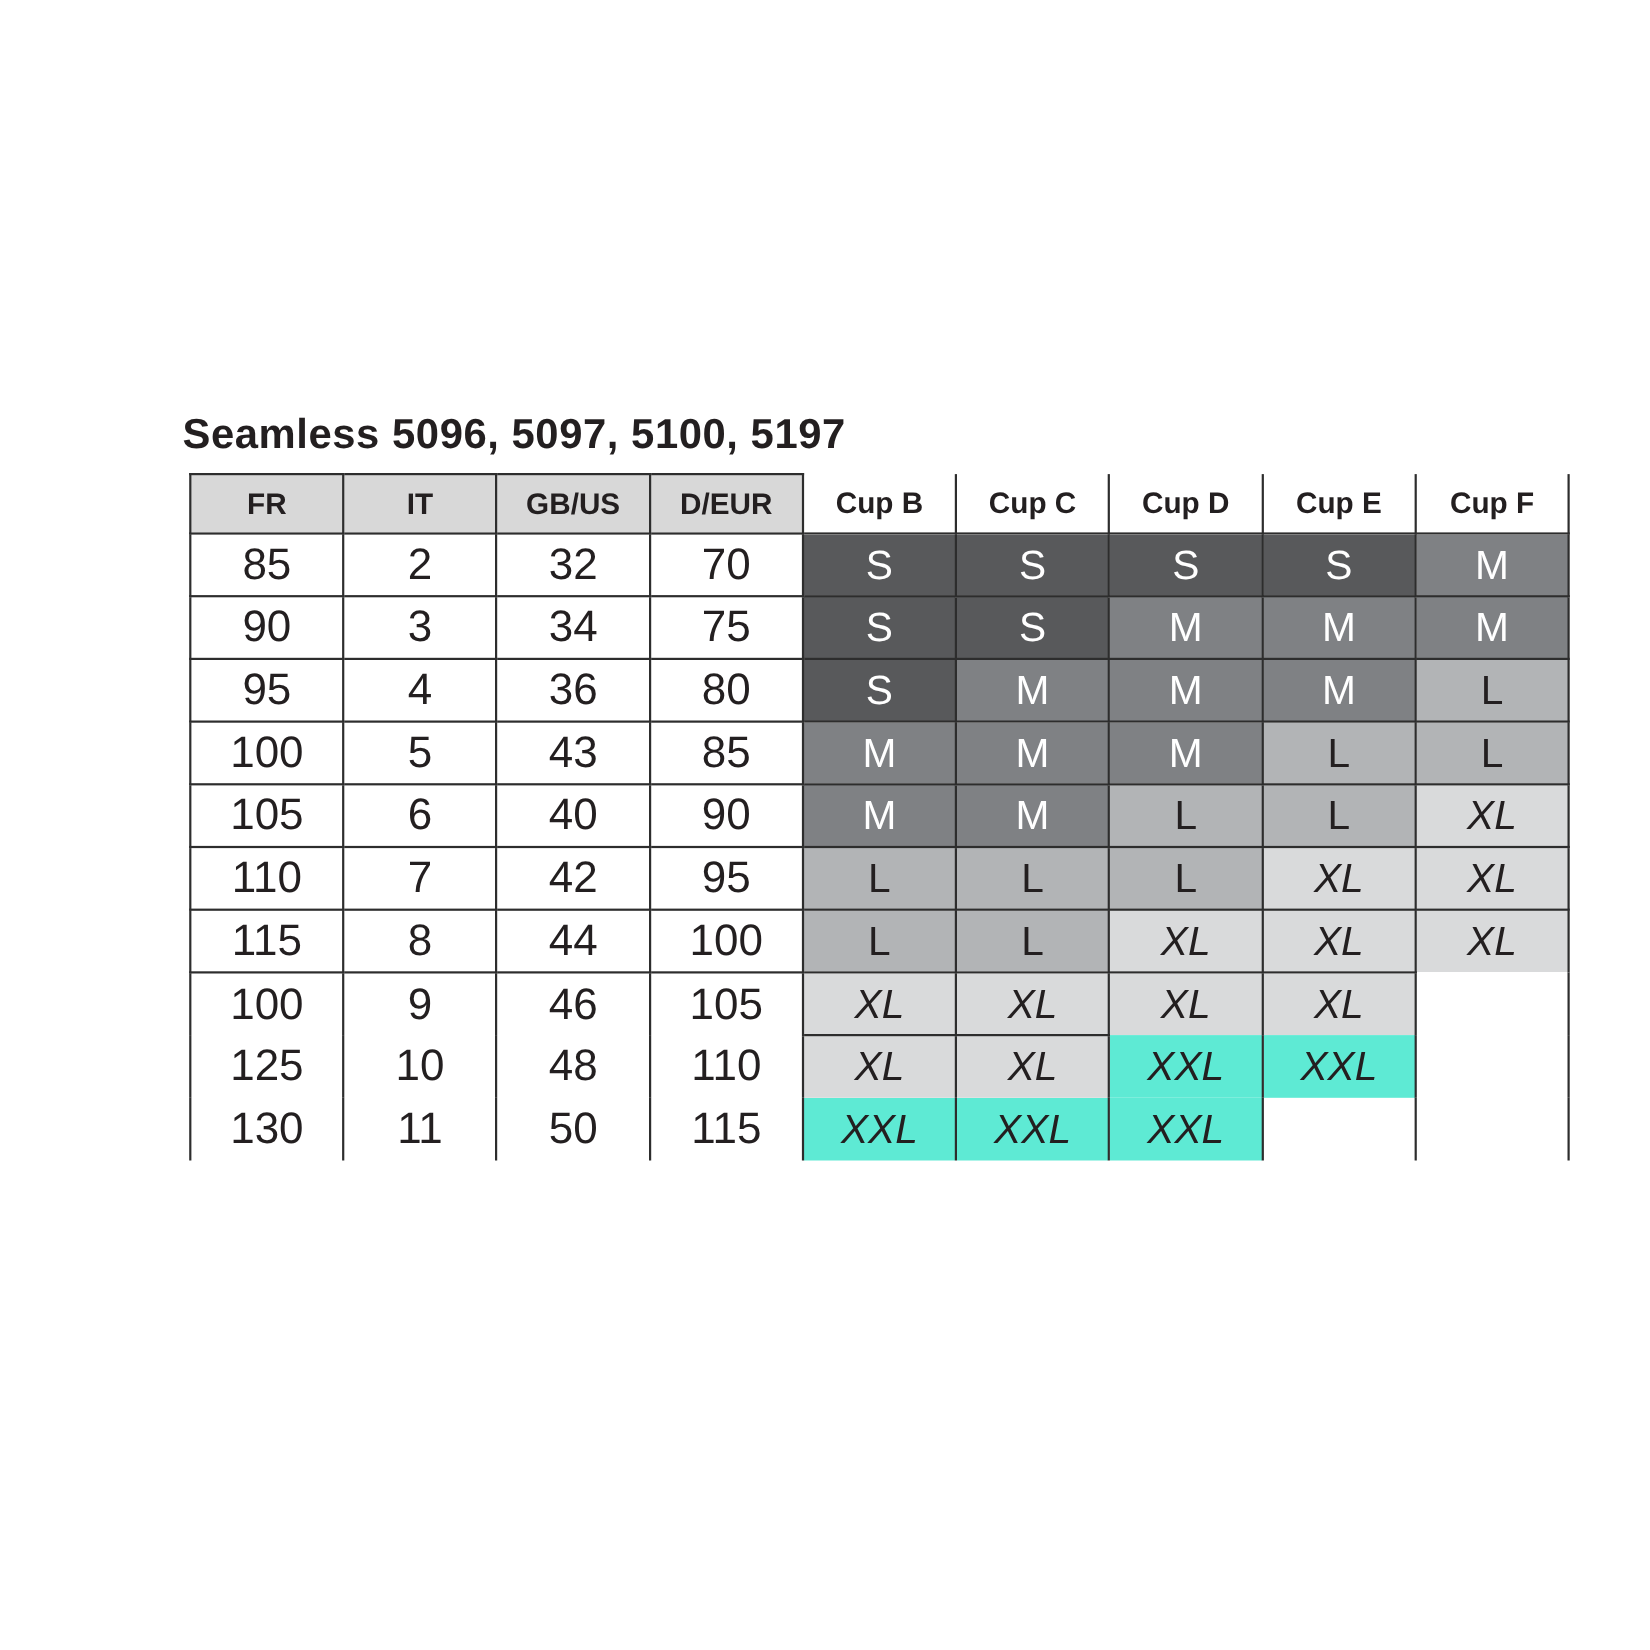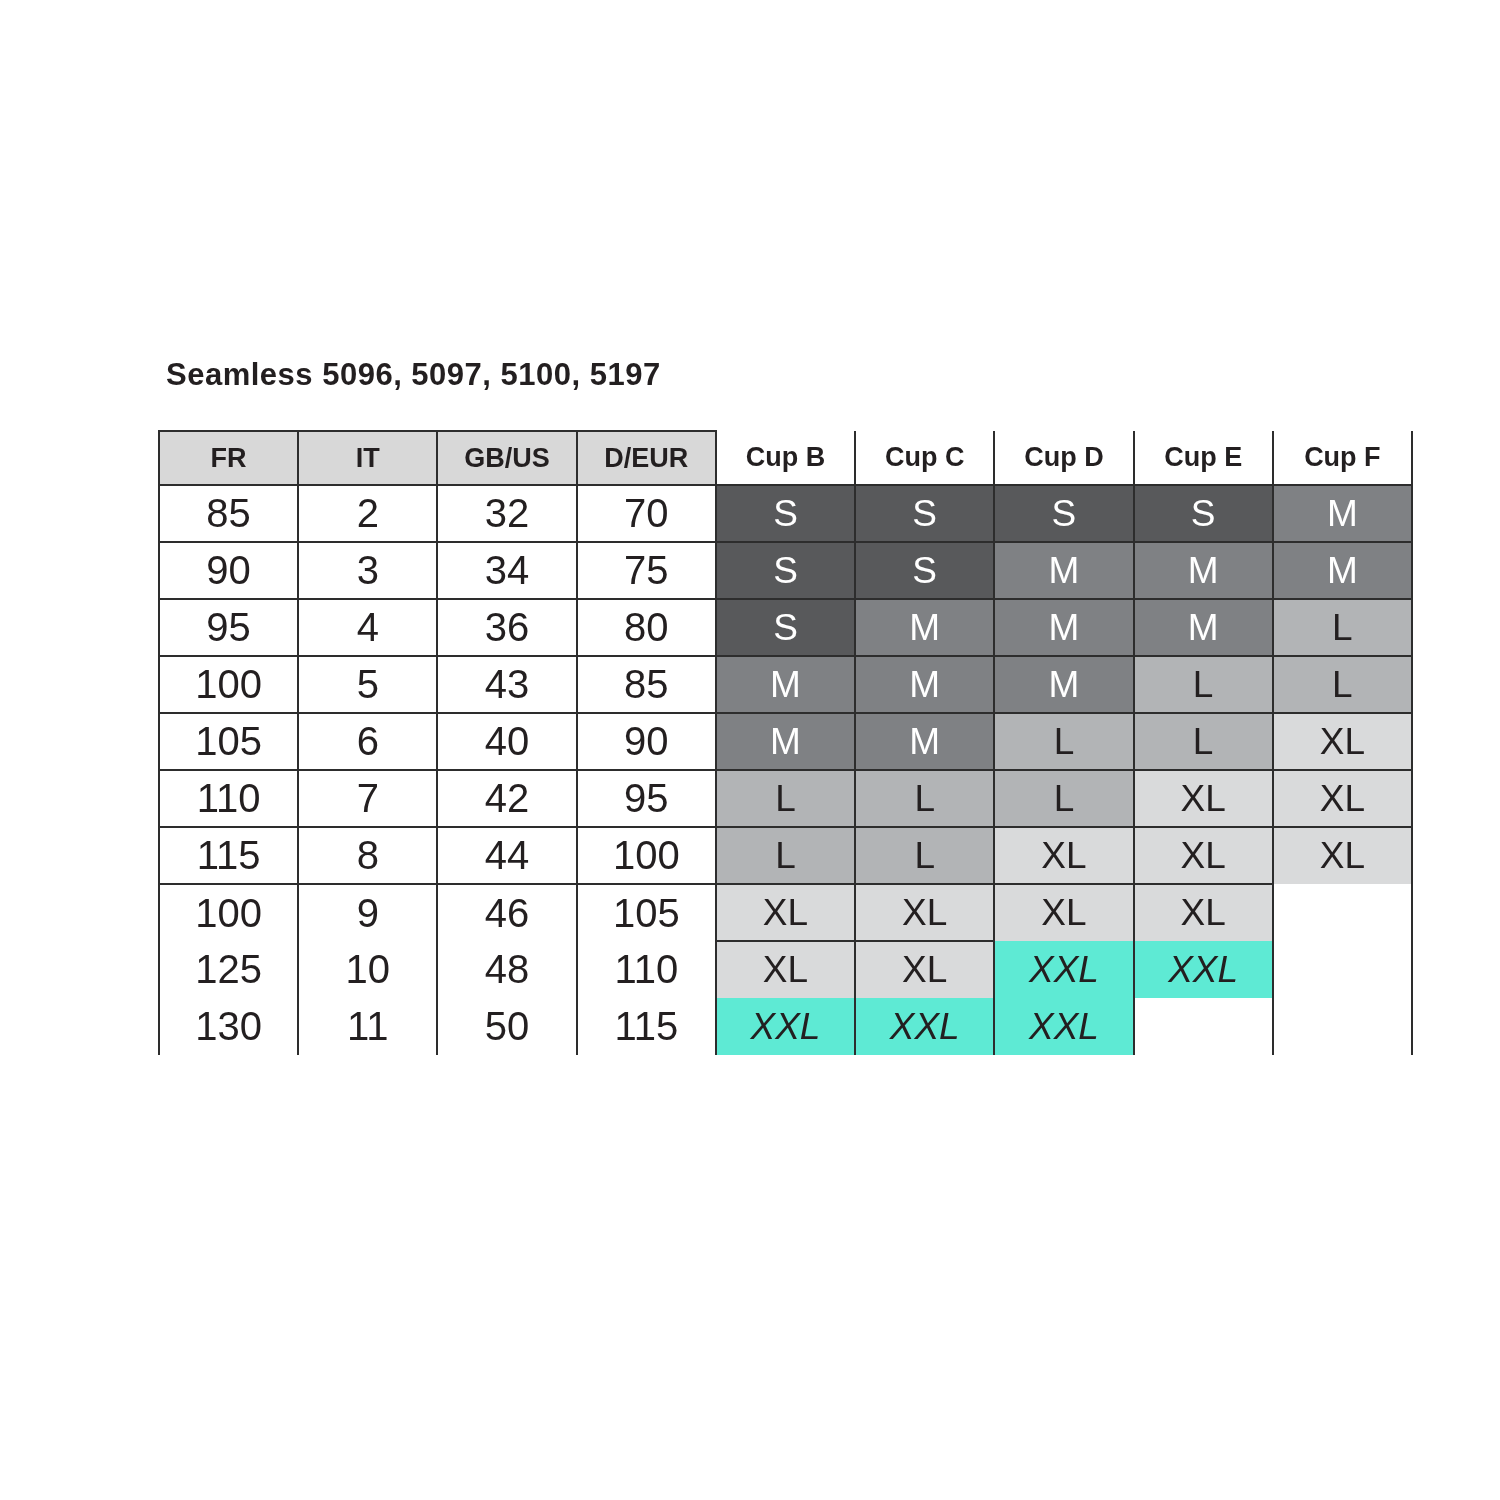--- a/index.html
+++ b/index.html
@@ -7,30 +7,30 @@
   body {
     background:#ffffff;
     font-family:"Liberation Sans", sans-serif;
     position:relative;
     color:#231f20;
   }
   .page { position:absolute; inset:0; background:#ffffff; }
   .title {
     position:absolute;
     left:166px;
-    top:357px;
-    font-size:31px;
+    top:374px;
+    font-size:38px;
     font-weight:bold;
     color:#231f20;
     letter-spacing:0.5px;
     white-space:nowrap;
   }
   table.size-chart {
     position:absolute;
-    left:158px;
+    left:172px;
     top:430px;
     width:1255px;
     border-collapse:collapse;
     table-layout:fixed;
   }
   table.size-chart th,
   table.size-chart td {
     text-align:center;
     vertical-align:middle;
     padding:0;
@@ -48,21 +48,21 @@
     height:57px;
     font-size:40px;
     font-weight:normal;
     color:#231f20;
     background:#ffffff;
   }
   tbody td.sz { font-size:37px; }
   td.v-s   { background:#58595b; color:#ffffff; }
   td.v-m   { background:#7f8184; color:#ffffff; }
   td.v-l   { background:#b2b4b6; color:#231f20; }
-  td.v-xl  { background:#d9dadb; color:#231f20; }
+  td.v-xl  { background:#d9dadb; color:#231f20;font-style:italic; }
   td.v-xxl { background:#5eead4; color:#231f20;font-style:italic; }
   td.v-empty { background:#ffffff; }
   .bt { border-top:2px solid #2d2d2d; }
   .bb { border-bottom:2px solid #2d2d2d; }
   .bl { border-left:2px solid #2d2d2d; }
   .br { border-right:2px solid #2d2d2d; }
 </style>
 </head>
 <body>
 

